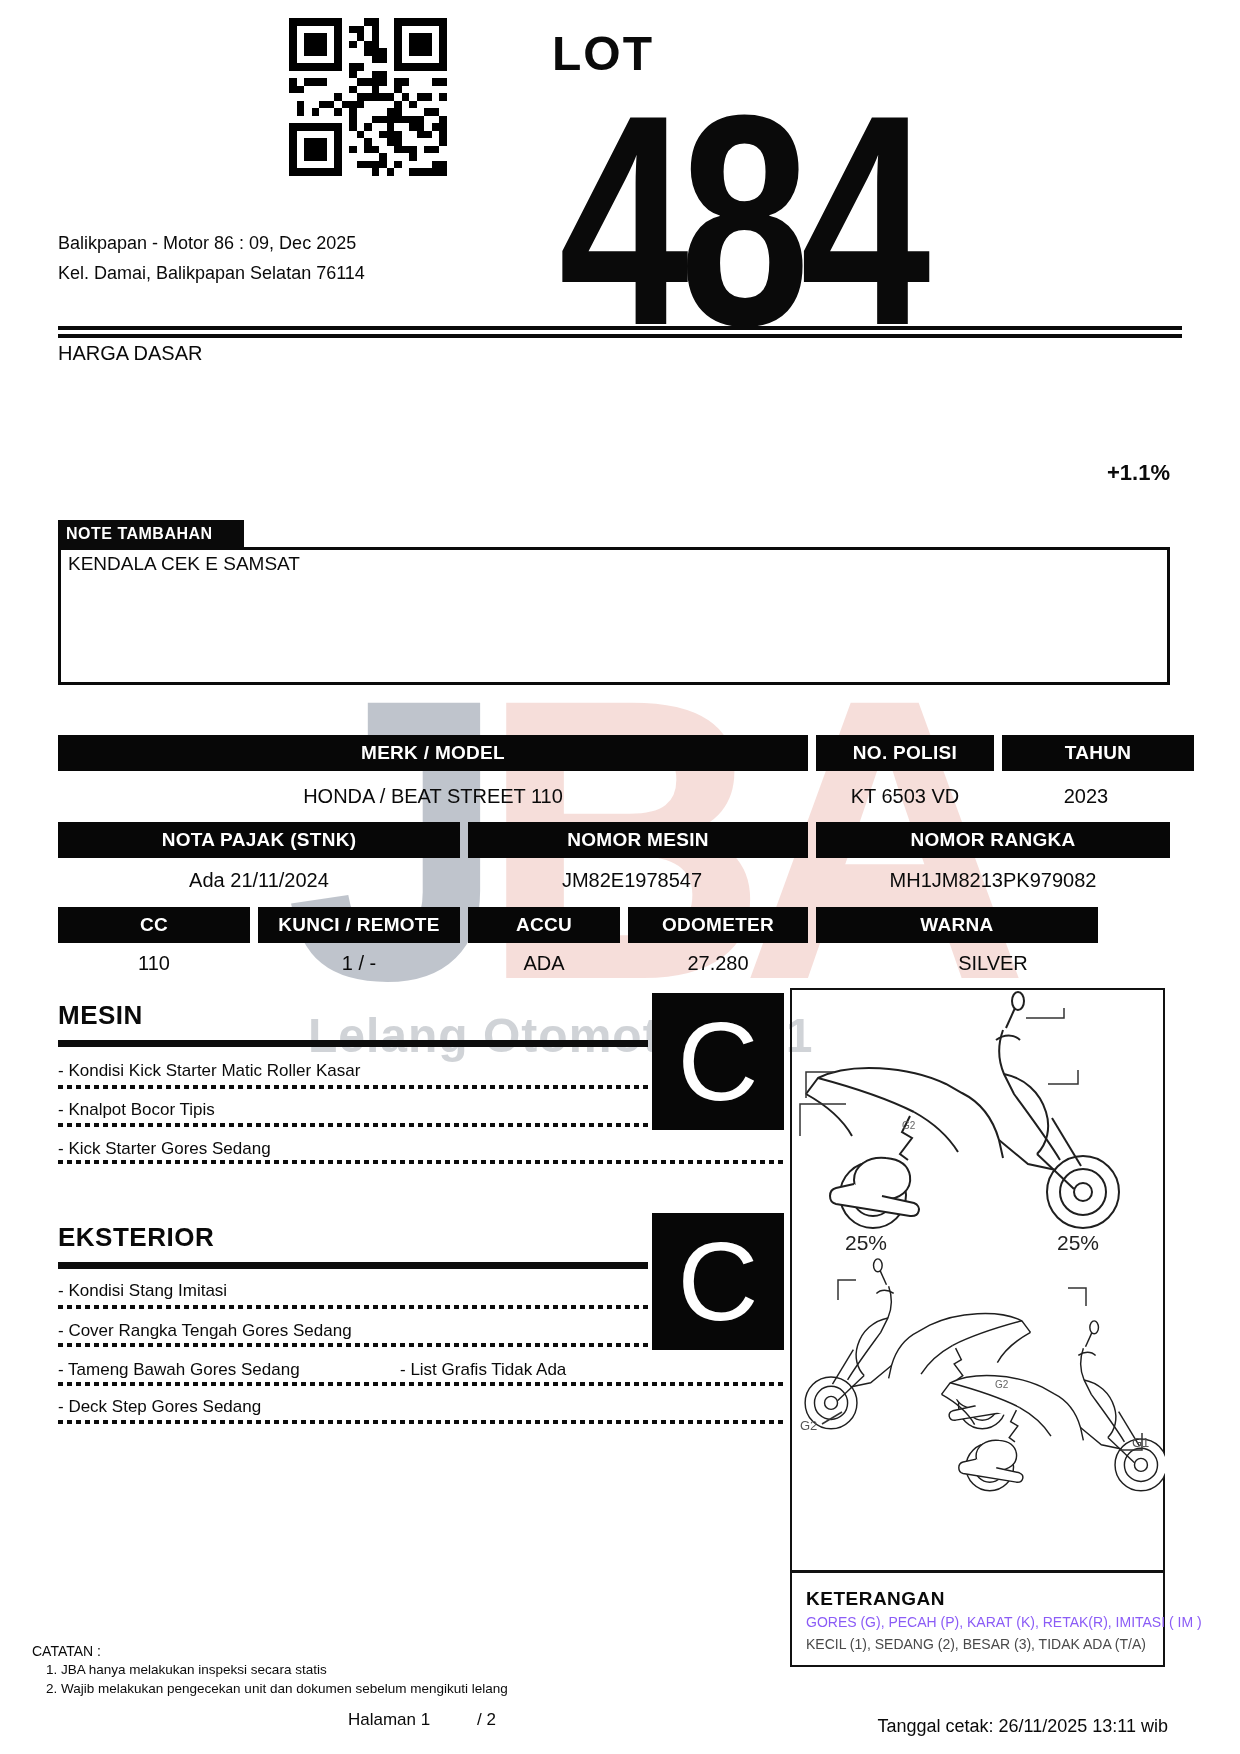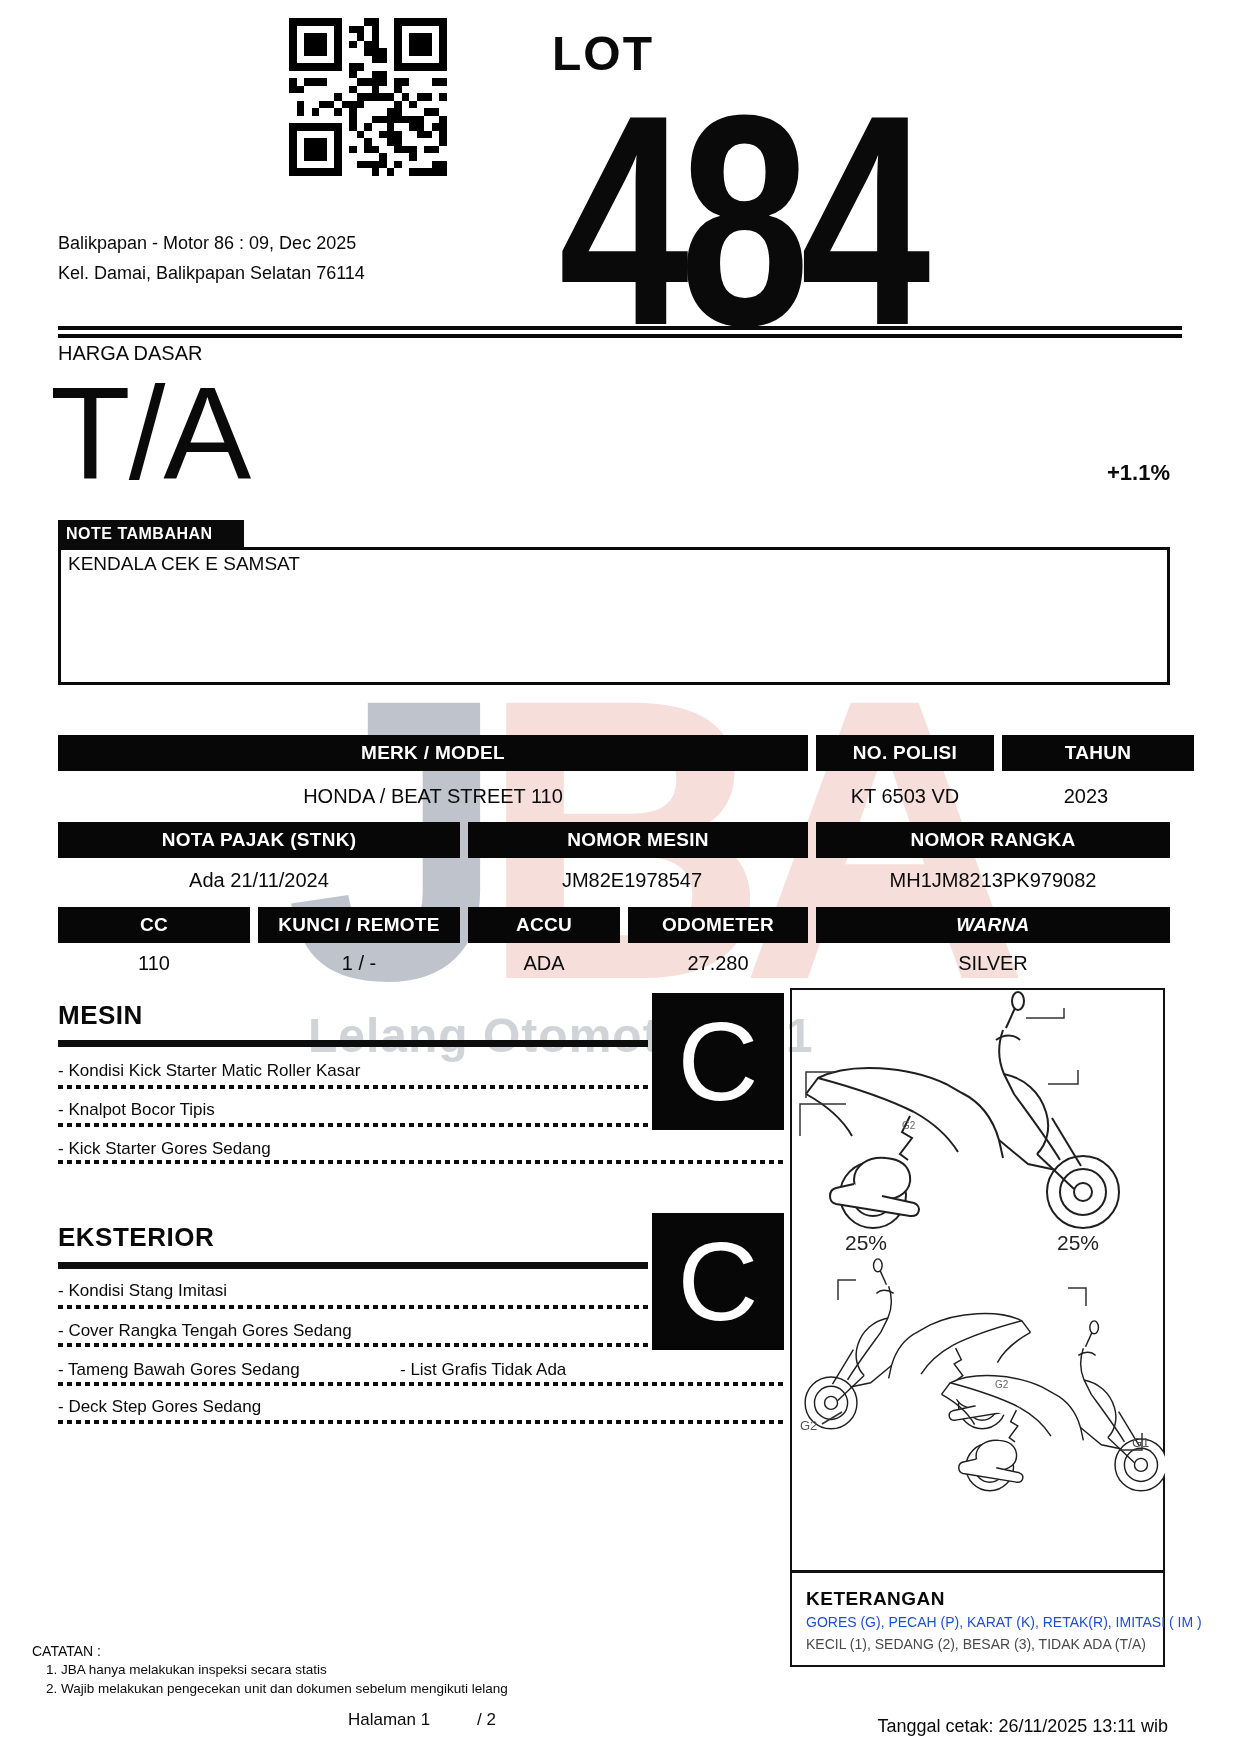--- a/index.html
+++ b/index.html
@@ -45,21 +45,21 @@
   .item{font-size:17px;height:20px;line-height:20px;}
   .dotted{height:4px;background-image:repeating-linear-gradient(90deg,#0d0d0d 0 5px,transparent 5px 9px);}
   .grade-box{width:132px;height:137px;background:#070707;color:#ffffff;
     display:flex;align-items:center;justify-content:center;font-size:112px;font-weight:400;line-height:1;}
 
   
   #diagram-box{left:790px;top:988px;width:375px;height:584px;border:2px solid #111;}
   #diagram-box svg{position:absolute;left:-2px;top:-2px;}
   #keterangan-box{left:790px;top:1570px;width:375px;height:97px;border:2px solid #111;border-top:3px solid #111;}
   #ket-title{left:806px;top:1588px;font-size:19px;font-weight:700;letter-spacing:0.5px;}
-  #ket-line1{left:806px;top:1614px;font-size:14px;color:#1d4ed8;}
+  #ket-line1{left:806px;top:1614px;font-size:14px;color:#8b5cf6;}
   #ket-line2{left:806px;top:1636px;font-size:14px;color:#4a4a4a;}
 
   
   #catatan-label{left:32px;top:1643px;font-size:14px;}
   #catatan-1{left:46px;top:1662px;font-size:13.5px;}
   #catatan-2{left:46px;top:1681px;font-size:13.5px;}
   #page-num{left:348px;top:1710px;font-size:17px;}
   #page-total{left:477px;top:1710px;font-size:17px;}
   #printed{left:800px;top:1716px;width:368px;text-align:right;font-size:18px;}
 
@@ -207,21 +207,20 @@
   <div class="abs content" id="lot-label">LOT</div>
   <div class="abs content" id="lot-number">484</div>
   <div class="abs content" id="addr">
     <div>Balikpapan - Motor 86 : 09, Dec 2025</div>
     <div>Kel. Damai, Balikpapan Selatan 76114</div>
   </div>
 
   <div class="abs content" id="double-rule"></div>
 
   <div class="abs content" id="harga-label">HARGA DASAR</div>
-  <div class="abs content" id="harga-value">T/A</div>
   <div class="abs content" id="pct">+1.1%</div>
 
   <div class="abs content" id="note-label">NOTE TAMBAHAN</div>
   <div class="abs content hbar" style="left:58px;top:735px;width:750px;">MERK / MODEL</div>
 
   <div class="abs content" id="note-box">
     <span>KENDALA CEK E SAMSAT</span>
   </div>
   <div class="abs content hbar" style="left:816px;top:735px;width:178px;">NO. POLISI</div>
   <div class="abs content hbar" style="left:1002px;top:735px;width:192px;">TAHUN</div>
@@ -233,21 +232,21 @@
   <div class="abs content hbar" style="left:468px;top:822px;width:340px;">NOMOR MESIN</div>
   <div class="abs content hbar" style="left:816px;top:822px;width:354px;">NOMOR RANGKA</div>
   <div class="abs content hval" style="left:58px;top:868px;width:402px;">Ada 21/11/2024</div>
   <div class="abs content hval" style="left:462px;top:868px;width:340px;">JM82E1978547</div>
   <div class="abs content hval" style="left:816px;top:868px;width:354px;">MH1JM8213PK979082</div>
 
   <div class="abs content hbar" style="left:58px;top:907px;width:192px;">CC</div>
   <div class="abs content hbar" style="left:258px;top:907px;width:202px;">KUNCI / REMOTE</div>
   <div class="abs content hbar" style="left:468px;top:907px;width:152px;">ACCU</div>
   <div class="abs content hbar" style="left:628px;top:907px;width:180px;">ODOMETER</div>
-  <div class="abs content hbar" style="left:816px;top:907px;width:354px;font-style:italic;">WARNA</div>
+  <div class="abs content hbar" style="left:816px;top:907px;width:282px;">WARNA</div>
   <div class="abs content hval" style="left:58px;top:951px;width:192px;">110</div>
   <div class="abs content hval" style="left:258px;top:951px;width:202px;">1 / -</div>
   <div class="abs content hval" style="left:468px;top:951px;width:152px;">ADA</div>
   <div class="abs content hval" style="left:628px;top:951px;width:180px;">27.280</div>
   <div class="abs content hval" style="left:816px;top:951px;width:354px;">SILVER</div>
 
   <div class="abs content sec-title" style="left:58px;top:1000px;">MESIN</div>
   <div class="abs content thickrule" style="left:58px;top:1040px;width:590px;"></div>
   <div class="abs content item" style="left:58px;top:1061px;">- Kondisi Kick Starter Matic Roller Kasar</div>
   <div class="abs content dotted" style="left:58px;top:1085px;width:590px;"></div>

